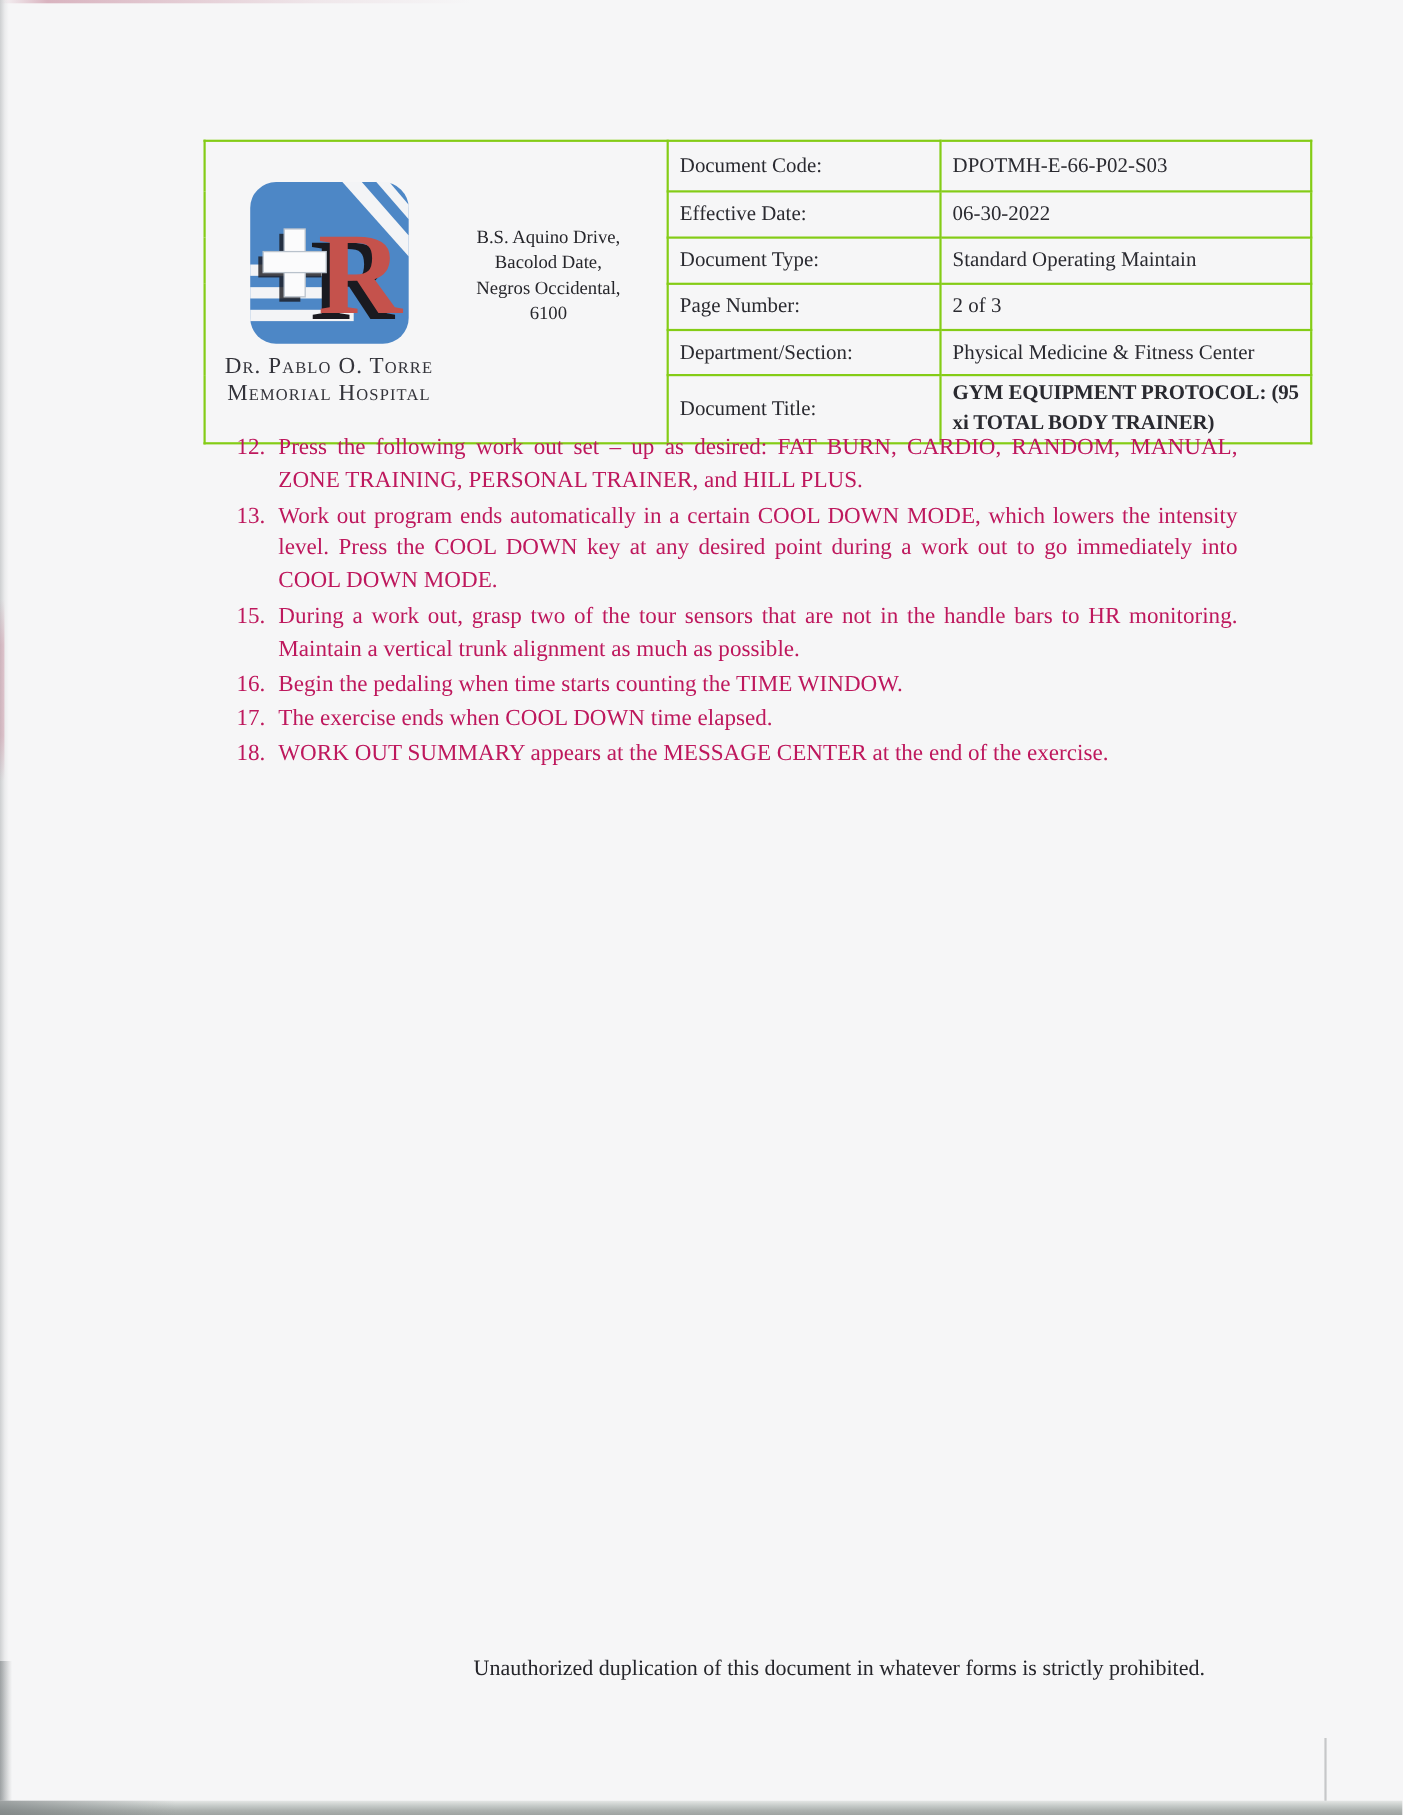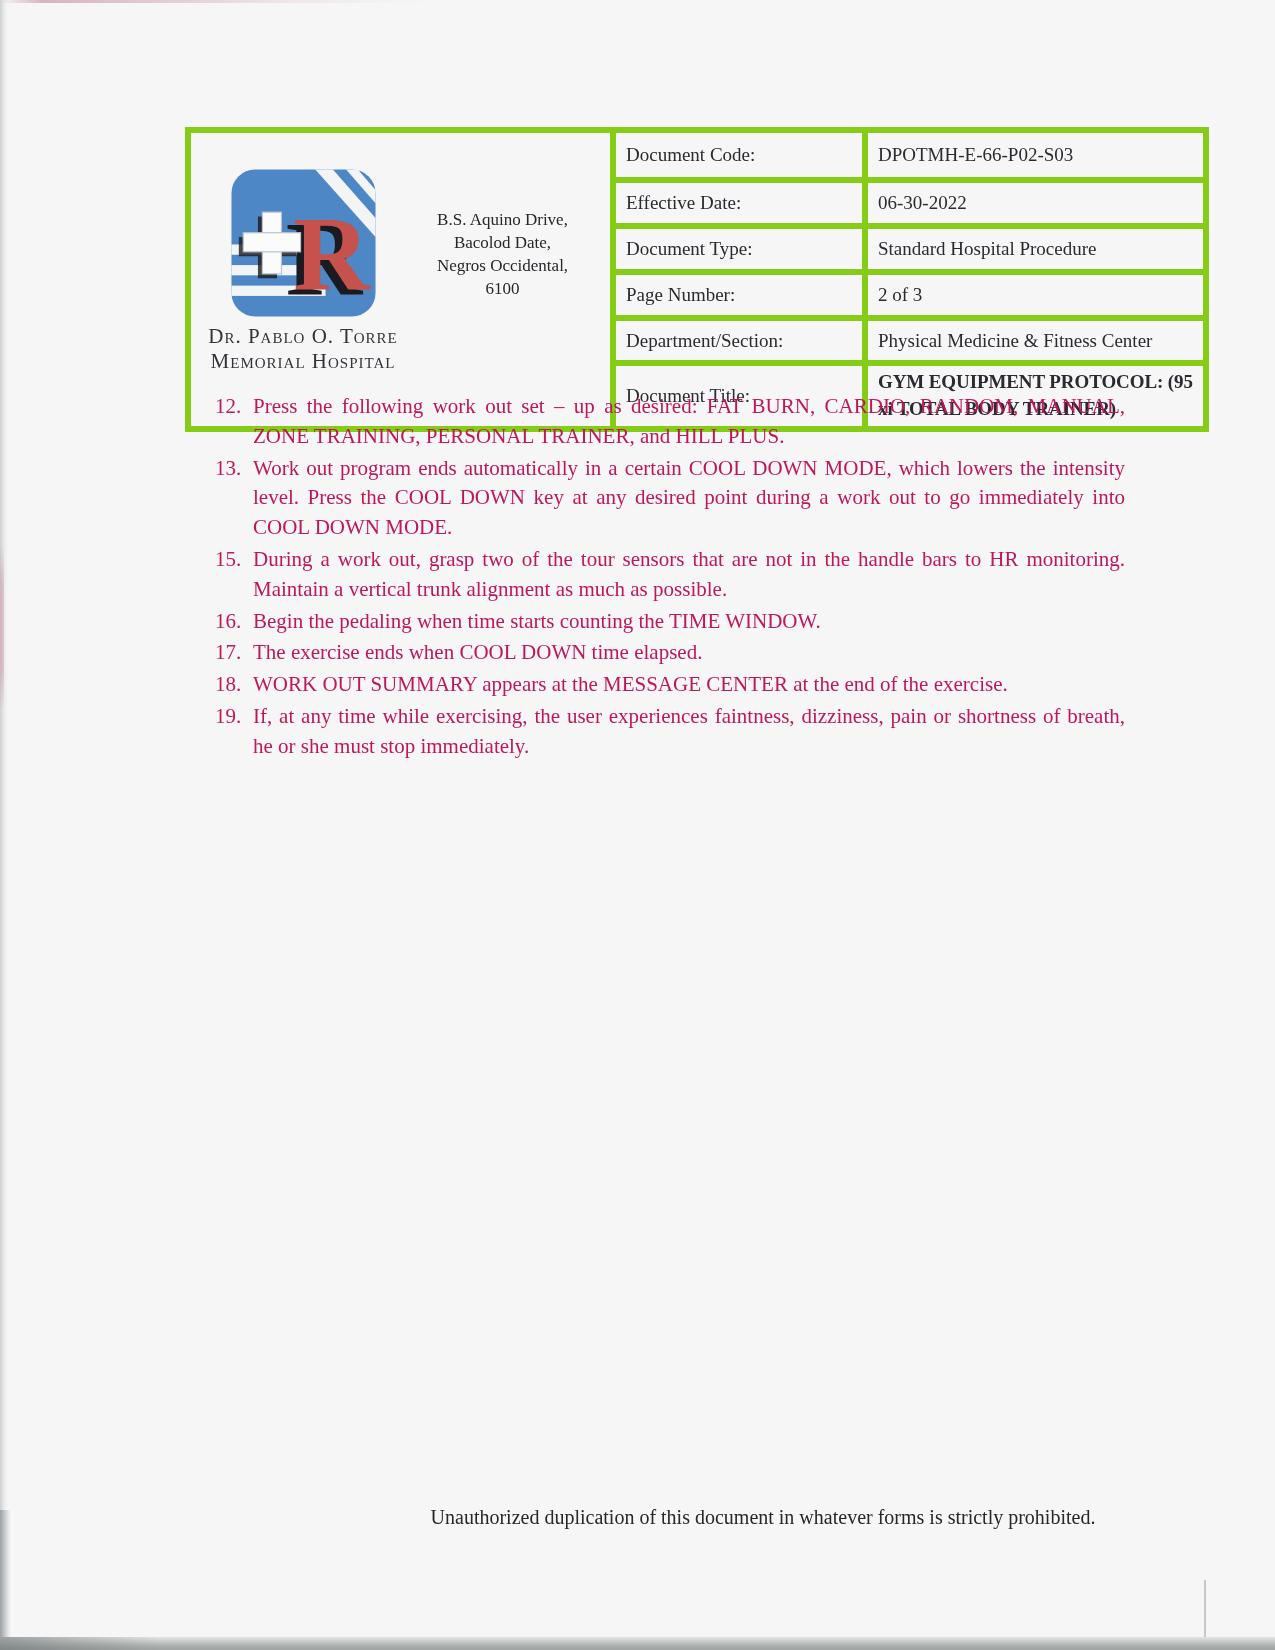--- a/index.html
+++ b/index.html
@@ -26,21 +26,21 @@
     background:linear-gradient(90deg, rgba(112,118,119,.6), rgba(112,118,119,0));}
   .scan-line-right{position:absolute;left:1204px;top:1580px;width:2px;height:70px;
     background:rgba(150,152,155,.5);}
 
   
   table.doc-header{
     position:absolute;left:185px;top:127px;width:940px;
     border-collapse:collapse;table-layout:fixed;
   }
   table.doc-header td{
-    border:6px solid #84cc16;vertical-align:middle;
+    border:2px solid #84cc16;vertical-align:middle;
     font-size:19px;color:#2a2a30;padding:2px 10px;
   }
   td.logo-cell{width:399px;padding:0;vertical-align:top;}
   td.lbl{width:226px;}
   td.val{width:315px;padding-right:4px;margin-left:11px;}
   tr.r1 td{height:40px;} tr.r2 td{height:36px;} tr.r3 td{height:36px;}
   tr.r4 td{height:36px;} tr.r5 td{height:35px;}
   tr.r6 td{height:56px;}
   tr.r6 td.val{font-weight:bold;line-height:1.4;letter-spacing:-0.1px;}
 
@@ -117,21 +117,21 @@
     </td>
     <td class="lbl">Document Code:</td>
     <td class="val">DPOTMH-E-66-P02-S03</td>
   </tr>
   <tr class="r2">
     <td class="lbl">Effective Date:</td>
     <td class="val">06-30-2022</td>
   </tr>
   <tr class="r3">
     <td class="lbl">Document Type:</td>
-    <td class="val">Standard Hospital Procedure</td>
+    <td class="val">Standard Operating Maintain</td>
   </tr>
   <tr class="r4">
     <td class="lbl">Page Number:</td>
     <td class="val">2 of 3</td>
   </tr>
   <tr class="r5">
     <td class="lbl">Department/Section:</td>
     <td class="val">Physical Medicine &amp; Fitness Center</td>
   </tr>
   <tr class="r6">
@@ -159,19 +159,15 @@
     <div class="txt">Begin the pedaling when time starts counting the TIME WINDOW.</div>
   </div>
   <div class="li">
     <span class="num">17.</span>
     <div class="txt">The exercise ends when COOL DOWN time elapsed.</div>
   </div>
   <div class="li">
     <span class="num">18.</span>
     <div class="txt">WORK OUT SUMMARY appears at the MESSAGE CENTER at the end of the exercise.</div>
   </div>
-  <div class="li">
-    <span class="num">19.</span>
-    <div class="txt">If, at any time while exercising, the user experiences faintness, dizziness, pain or shortness of breath, he or she must stop immediately.</div>
-  </div>
 </div>
 
 <div class="footer-note">Unauthorized duplication of this document in whatever forms is strictly prohibited.</div>
 
 </body></html>

